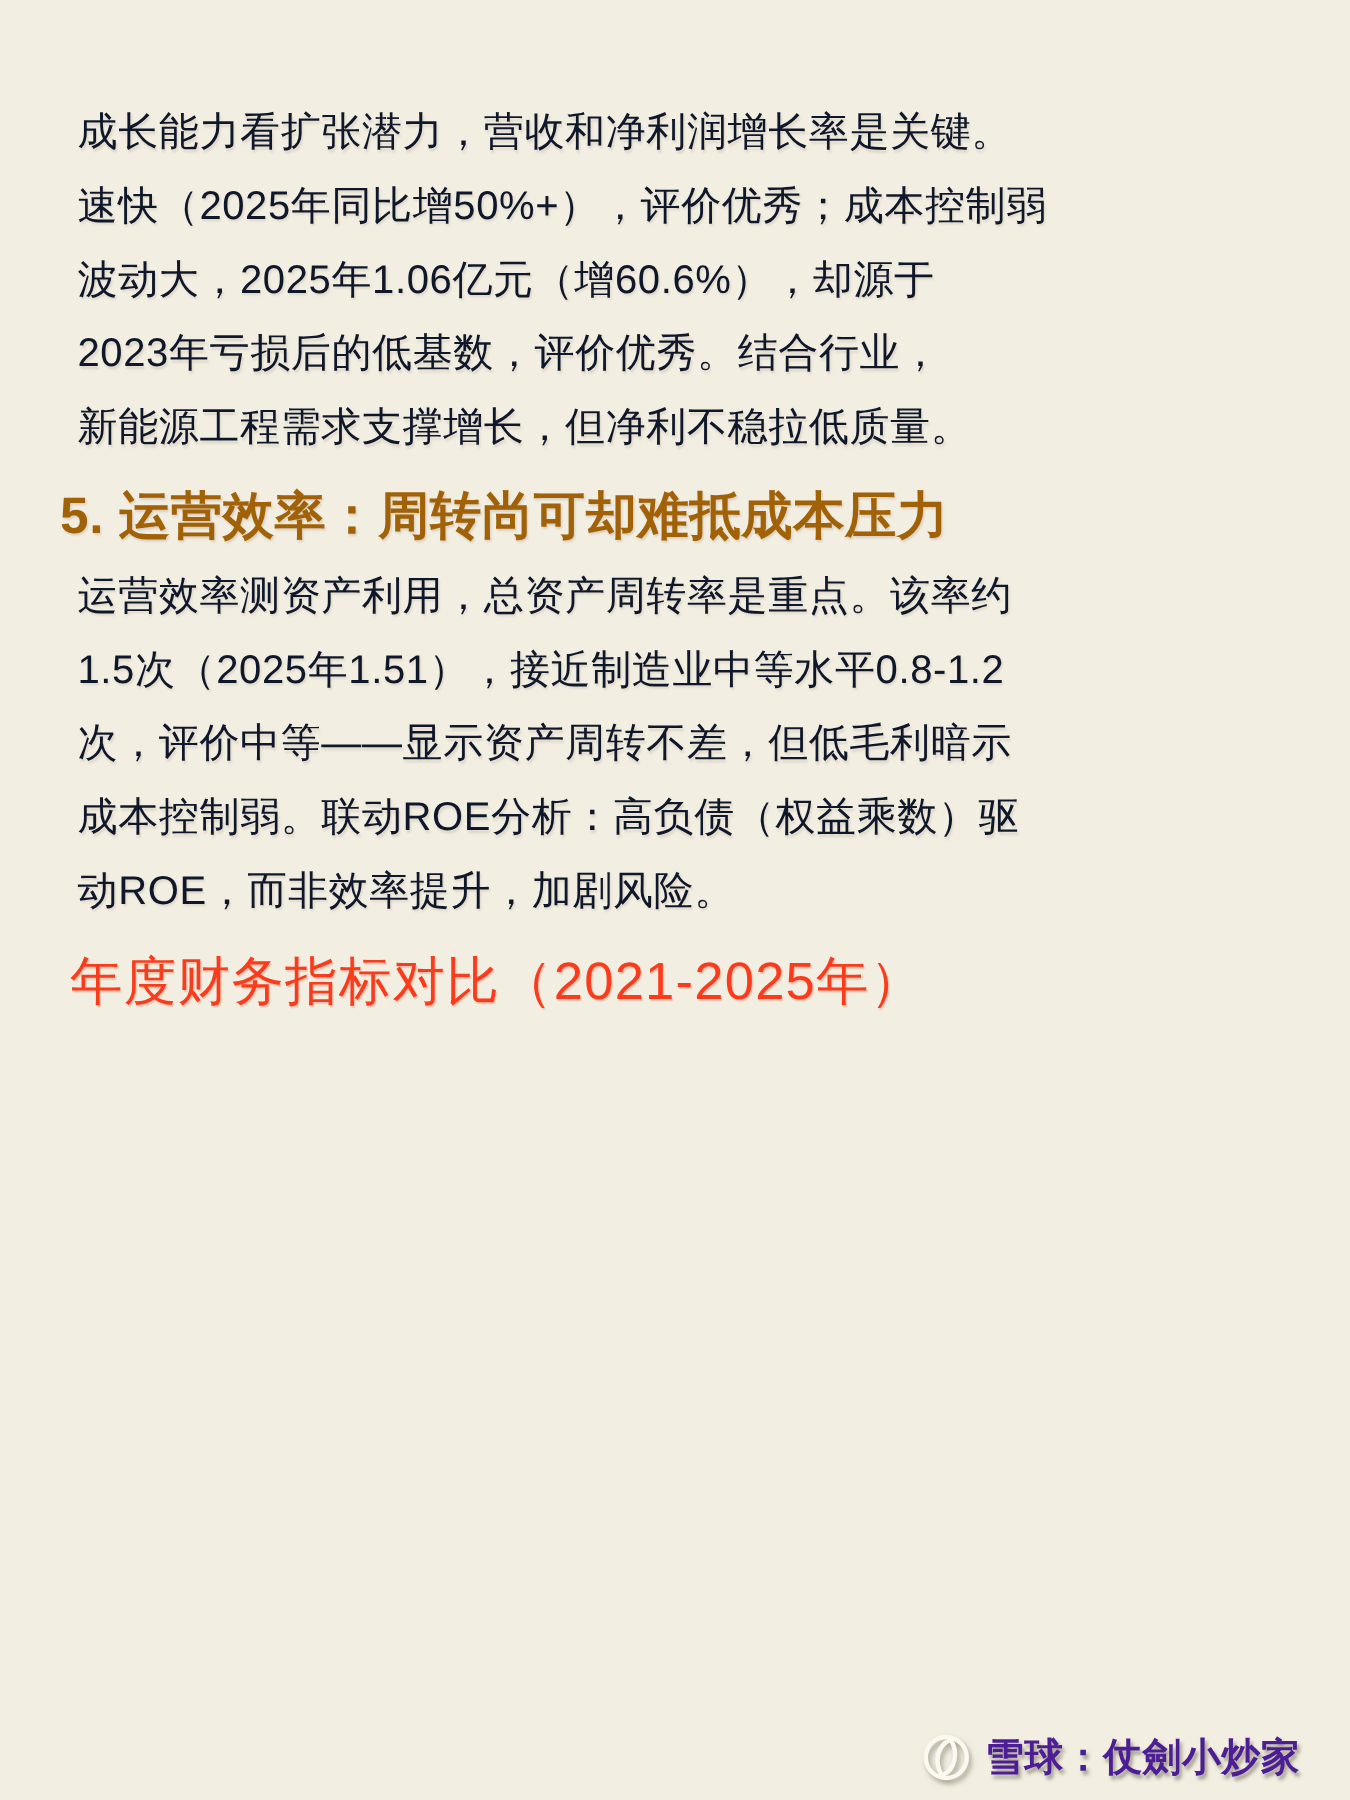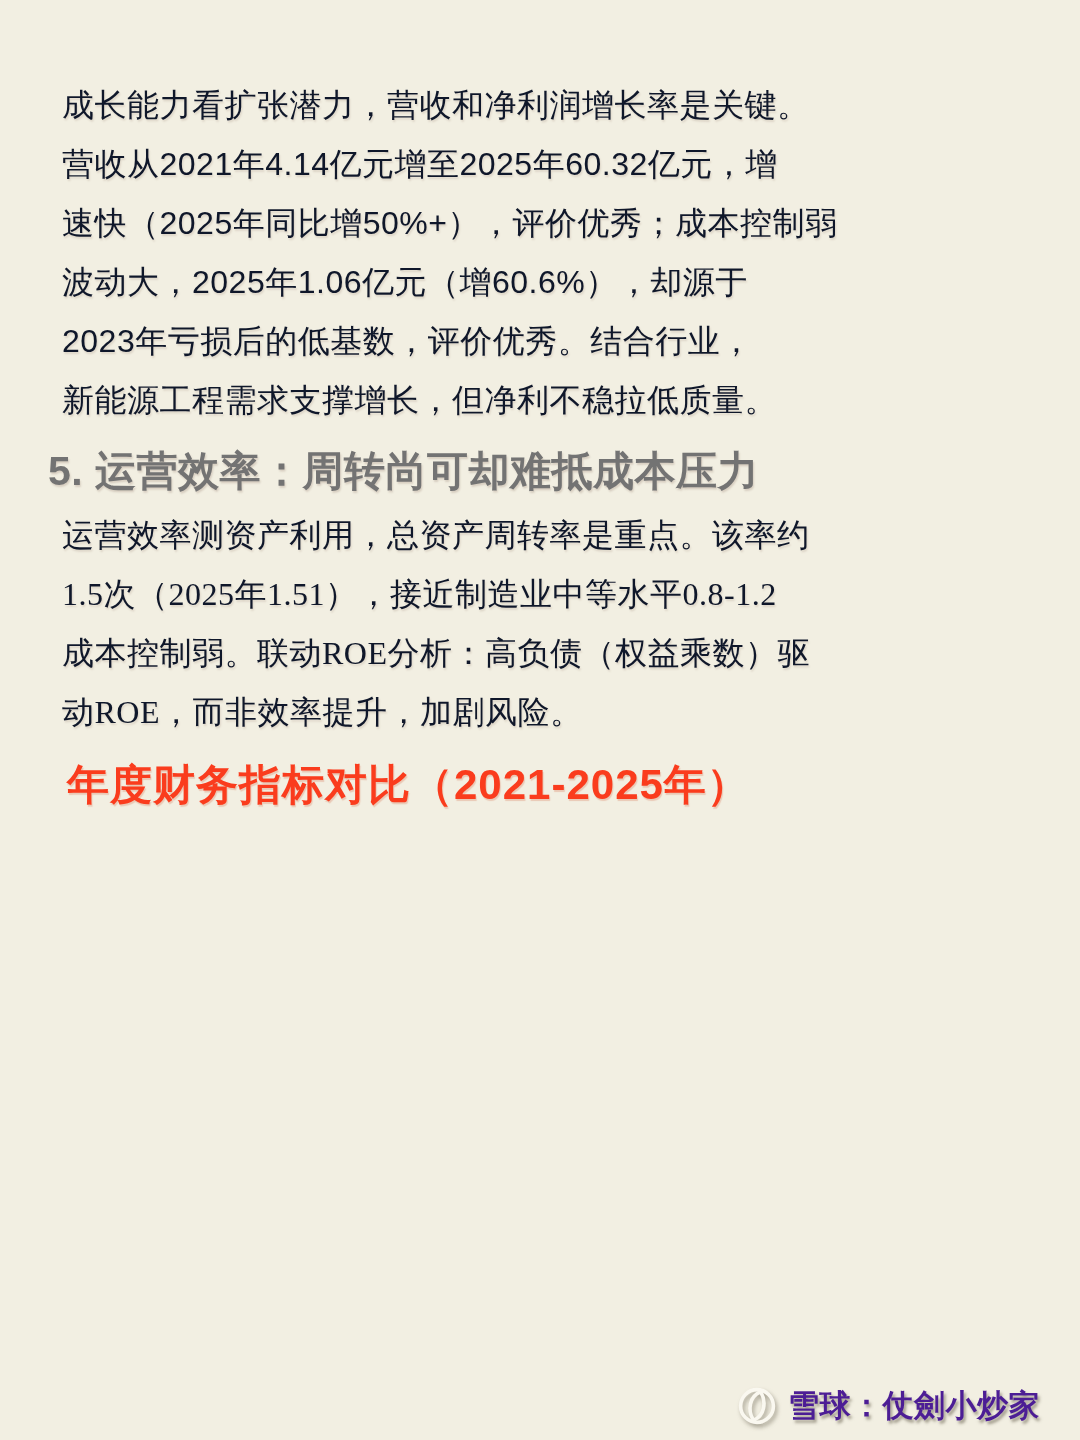--- a/index.html
+++ b/index.html
@@ -23,30 +23,30 @@
     color: #0f172a;
     letter-spacing: 0.5px;
     text-shadow: 1px 2px 2px rgba(125, 95, 80, 0.18);
   }
   .line { display: block; white-space: pre; }
   .h-efficiency {
     margin: 12px 0 0 0;
     font-size: 41px;
     line-height: 59px;
     font-weight: 700;
-    color: #737373;
+    color: #a16207;
     letter-spacing: 0.5px;
     text-shadow: 1px 2px 2px rgba(110, 75, 60, 0.2);
   }
-  .para-2 { margin-top: 5px; font-family: Liberation Serif, serif; }
+  .para-2 { margin-top: 5px; }
   .h-table {
-    margin: 13px 0 0 19px;
+    margin: 13px 0 0 8px;
     font-size: 42px;
     line-height: 59px;
-    font-weight: 700;
+    font-weight: 400;
     color: #fa3c1d;
     letter-spacing: 1px;
     text-shadow: 1px 2px 1px rgba(205, 62, 25, 0.22);
   }
   .watermark {
     position: absolute;
     right: 40px;
     bottom: 13px;
     display: flex;
     align-items: center;
@@ -64,32 +64,32 @@
   }
 </style>
 </head>
 <body>
 
 <div class="page">
   <main class="content">
 
     <p class="para">
       <span class="line">成长能力看扩张潜力，营收和净利润增长率是关键。</span>
-      <span class="line">营收从2021年4.14亿元增至2025年60.32亿元，增</span>
       <span class="line">速快（2025年同比增50%+），评价优秀；成本控制弱</span>
       <span class="line">波动大，2025年1.06亿元（增60.6%），却源于</span>
       <span class="line">2023年亏损后的低基数，评价优秀。结合行业，</span>
       <span class="line">新能源工程需求支撑增长，但净利不稳拉低质量。</span>
     </p>
 
     <h2 class="h-efficiency">5. 运营效率：周转尚可却难抵成本压力</h2>
 
     <p class="para para-2">
       <span class="line">运营效率测资产利用，总资产周转率是重点。该率约</span>
       <span class="line">1.5次（2025年1.51），接近制造业中等水平0.8-1.2</span>
+      <span class="line">次，评价中等——显示资产周转不差，但低毛利暗示</span>
       <span class="line">成本控制弱。联动ROE分析：高负债（权益乘数）驱</span>
       <span class="line">动ROE，而非效率提升，加剧风险。</span>
     </p>
 
     <h3 class="h-table">年度财务指标对比（2021-2025年）</h3>
 
   </main>
 
   <div class="watermark">
     <span class="wm-logo">

